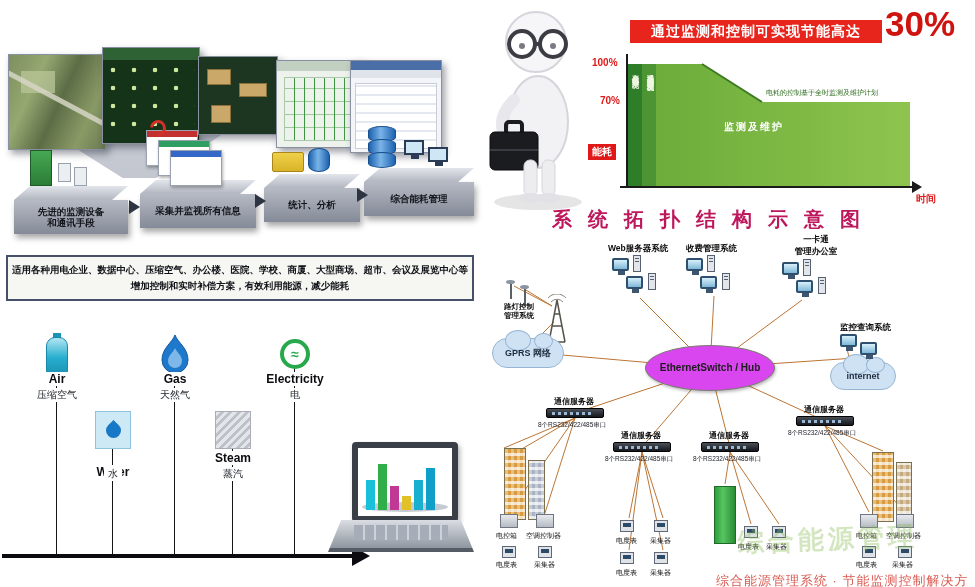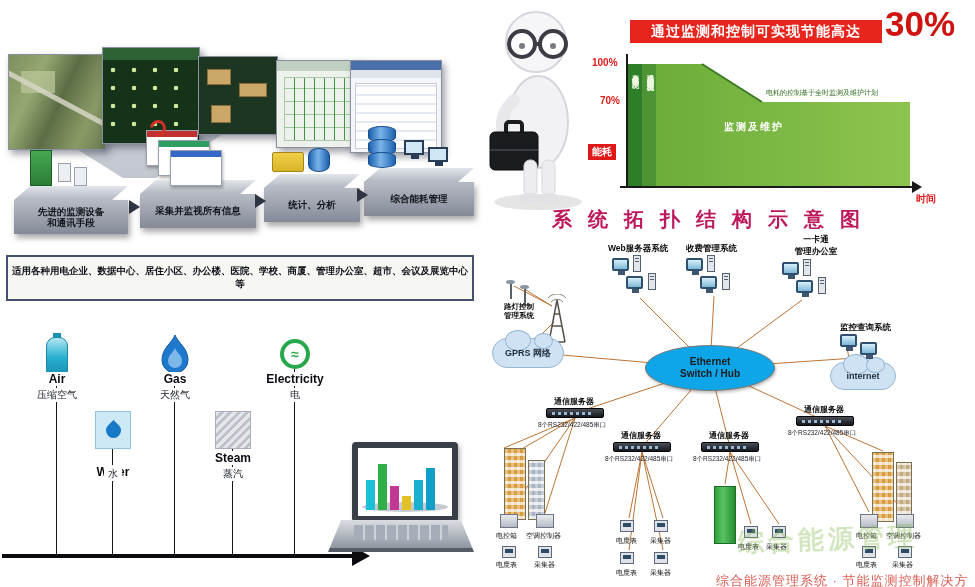--- a/index.html
+++ b/index.html
@@ -79,21 +79,21 @@
   .cloud span{position:relative;z-index:2;}
   .nlabel{position:absolute;font-size:8.5px;font-weight:bold;color:#0c0c0c;white-space:nowrap;}
   .street-lab{position:absolute;left:492px;top:302px;width:54px;font-size:7.5px;font-weight:bold;line-height:1.25;color:#101010;text-align:center;}
   .lamp{position:absolute;width:2px;height:15px;background:#5a6068;}
   .lamp::before{content:"";position:absolute;left:-4px;top:-4px;width:9px;height:4px;background:#8a93a0;border-radius:50%;}
   .pcg{position:absolute;}
   .pc{position:absolute;width:17px;height:13px;background:linear-gradient(#d8f0fa,#7fb8d8);border:2px solid #2f4f6e;border-radius:2px;}
   .pc::after{content:"";position:absolute;left:4px;top:11px;width:7px;height:4px;background:#3d556e;}
   .tower{position:absolute;width:8px;height:17px;background:#e2e6ea;border:1px solid #556070;}
   .tower::before{content:"";position:absolute;left:1px;top:2px;width:4px;height:1px;background:#556070;box-shadow:0 3px 0 #556070;}
-  .hub{position:absolute;left:645px;top:345px;width:130px;height:46px;border:1.5px solid #7a7a72;border-radius:50%;background:#0ea5e9;display:flex;flex-direction:column;align-items:center;justify-content:center;font-size:10px;font-weight:bold;color:#1c1c1c;line-height:1.25;box-shadow:1px 2px 3px rgba(0,0,0,.25);}
+  .hub{position:absolute;left:645px;top:345px;width:130px;height:46px;border:1.5px solid #7a7a72;border-radius:50%;background:#d946ef;display:flex;align-items:center;justify-content:center;font-size:10px;font-weight:bold;color:#1c1c1c;line-height:1.25;box-shadow:1px 2px 3px rgba(0,0,0,.25);}
   .srv{position:absolute;width:58px;height:10px;background:linear-gradient(#4a4f58,#15171c);border:1px solid #000;border-radius:2px;}
   .srv::after{content:"";position:absolute;left:5px;top:3px;width:42px;height:3px;background:repeating-linear-gradient(90deg,#9ab8d8 0 3px,transparent 3px 6px);}
   .srv-lab{position:absolute;font-size:8px;font-weight:bold;color:#101010;white-space:nowrap;}
   .ports-lab{position:absolute;font-size:6.5px;color:#20242c;white-space:nowrap;}
   .bld{position:absolute;border:1px solid #7a7050;}
   .bldA{background:repeating-linear-gradient(0deg,rgba(255,255,255,.7) 0 3px,transparent 3px 7px),repeating-linear-gradient(90deg,rgba(255,255,255,.35) 0 3px,transparent 3px 6px),#d89c3e;}
   .bldB{background:repeating-linear-gradient(0deg,rgba(255,255,255,.7) 0 3px,transparent 3px 7px),repeating-linear-gradient(90deg,rgba(255,255,255,.35) 0 3px,transparent 3px 6px),#a9b2c0;}
   .bldC{background:repeating-linear-gradient(0deg,rgba(255,255,255,.7) 0 3px,transparent 3px 7px),repeating-linear-gradient(90deg,rgba(255,255,255,.35) 0 3px,transparent 3px 6px),#c4aa7e;}
   .dev{position:absolute;width:18px;height:14px;background:linear-gradient(#e8eaee,#b6bbc4);border:1px solid #6e7684;}
   .meter{position:absolute;width:14px;height:12px;background:#dfe3e8;border:1px solid #5e6878;}
@@ -178,21 +178,22 @@
   <div class="redarrow"></div>
   <div class="folder"></div>
   <div class="cyl" style="left:308px;top:148px;width:22px;height:24px;"></div>
   <div class="cyl" style="left:368px;top:126px;width:28px;height:16px;"></div>
   <div class="cyl" style="left:368px;top:139px;width:28px;height:16px;"></div>
   <div class="cyl" style="left:368px;top:152px;width:28px;height:16px;"></div>
   <div class="monitor" style="left:404px;top:140px;"></div>
   <div class="monitor" style="left:428px;top:147px;"></div>
 
   <div class="scope">
-    <span>适用各种用电企业、数据中心、居住小区、办公楼、医院、学校、商厦、管理办公室、超市、会议及展览中心等</span>
+    <span>适用各种用电企业、数据中心、压缩空气、办公楼、医院、学校、商厦、大型商场、超市、会议及展览中心等</span>
+    <span>增加控制和实时补偿方案，有效利用能源，减少能耗</span>
   </div>
 
   <div class="vline" style="left:56px;top:375px;height:180px;"></div>
   <div class="vline" style="left:174px;top:374px;height:181px;"></div>
   <div class="vline" style="left:294px;top:369px;height:186px;"></div>
   <div class="vline" style="left:112px;top:449px;height:106px;"></div>
   <div class="vline" style="left:232px;top:449px;height:106px;"></div>
   <div class="tl"></div>
   <div class="tl-head"></div>
 

